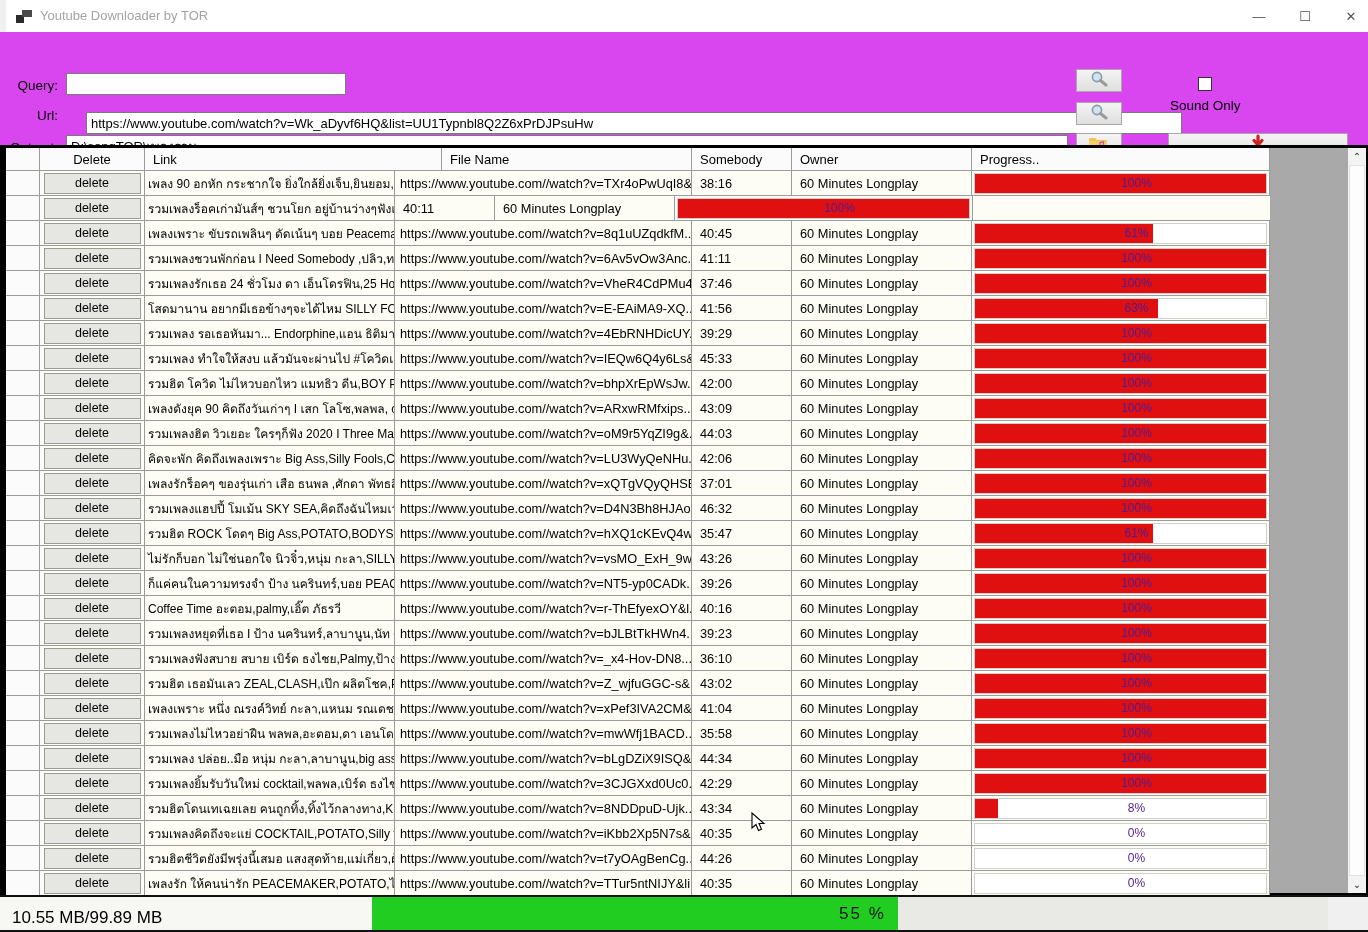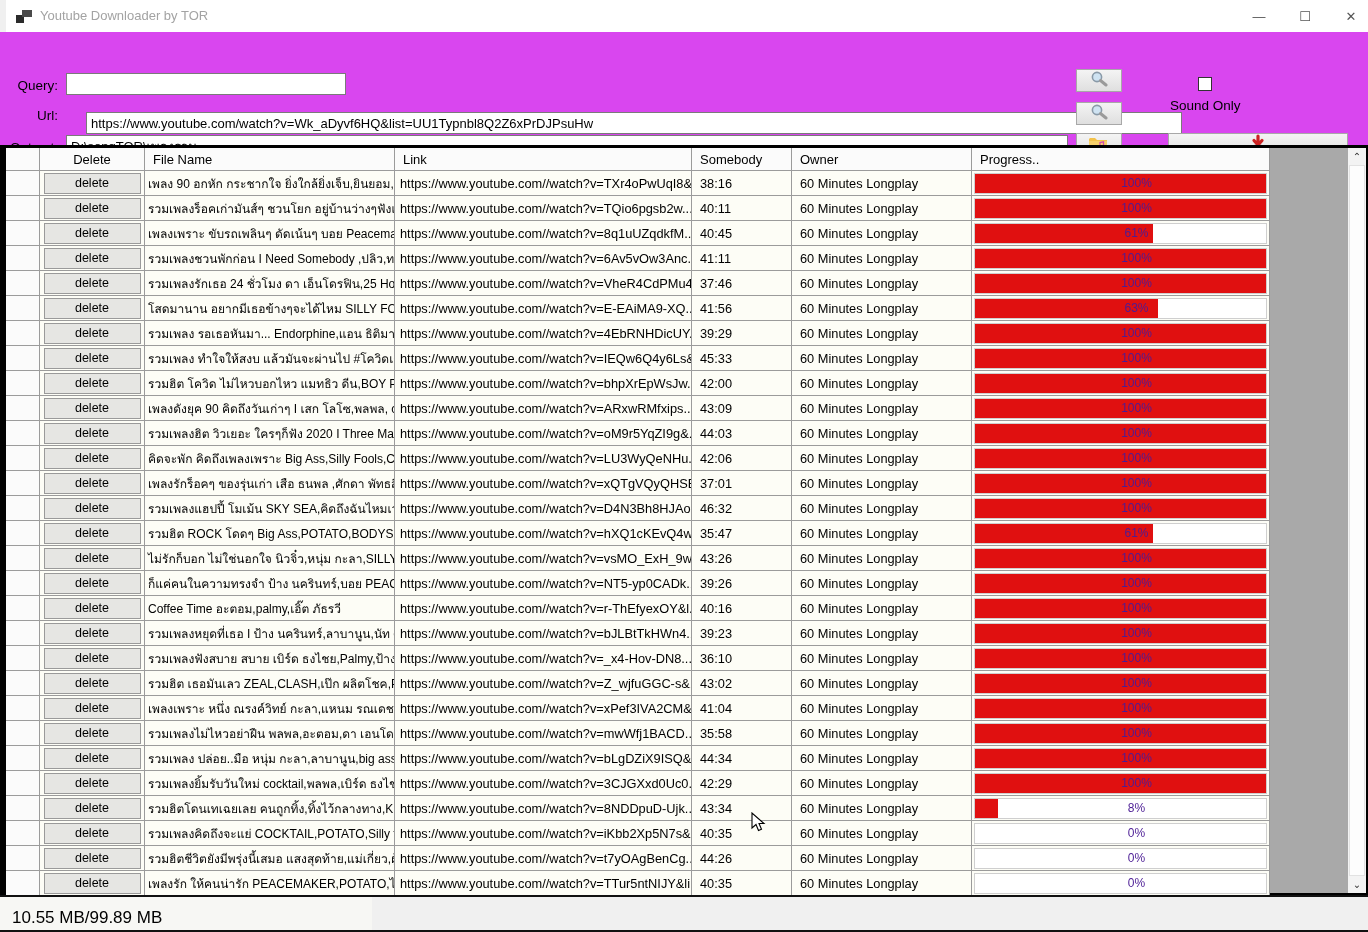--- a/index.html
+++ b/index.html
@@ -125,22 +125,22 @@
           </svg>
       </span>
     </div>
   </div>
 
   <div class="main-area">
     <div class="grid">
       <div class="g-head">
         <div class="c-rowhead hc"></div>
         <div class="hc c-del">Delete</div>
+        <div class="hc c-link" style="font-size:13px;">Link</div>
         <div class="hc c-file" style="font-size:13px;">File Name</div>
-        <div class="hc c-link" style="font-size:13px;">Link</div>
         <div class="hc c-dur" style="font-size:13px;">Somebody</div>
         <div class="hc c-own" style="font-size:13px;">Owner</div>
         <div class="hc c-prog" style="font-size:13px;padding-left:8px;">Progress..</div>
       </div>
       <div id="grid-body">
     <div class="g-row">
       <div class="c-rowhead"></div>
       <div class="c-del">
         <div class="del-btn">delete</div>
       </div>
@@ -155,21 +155,20 @@
         </div>
       </div>
     </div>
 
     <div class="g-row">
       <div class="c-rowhead"></div>
       <div class="c-del">
         <div class="del-btn">delete</div>
       </div>
       <div class="c-file">รวมเพลงร็อคเก่ามันส์ๆ ชวนโยก อยู่บ้านว่างๆฟังเพลง ...</div>
-      <div class="c-link">https://www.youtube.com//watch?v=TQio6pgsb2w...</div>
       <div class="c-dur">40:11</div>
       <div class="c-own">60 Minutes Longplay</div>
       <div class="c-prog">
         <div class="ptrack">
           <div class="pfill" style="width: 100%; background: rgb(224, 16, 16);"></div>
           <div class="plabel">100%</div>
         </div>
       </div>
     </div>
 
@@ -636,20 +635,25 @@
     <div class="grid-filler"></div>
     <div class="vscroll">
       <div class="vs-arrow vs-up">⌃</div>
       <div class="vs-thumb"></div>
       <div class="vs-arrow vs-down">⌄</div>
     </div>
   </div>
 
   <div class="statusbar">
     <div class="status-size">10.55 MB/99.89 MB</div>
+    <div class="status-track">
+      <div class="status-fill" style="width: 55%; background: rgb(34, 205, 34);">
+        <span class="status-pct">55 %</span>
+      </div>
+    </div>
   </div>
   <div class="bottom-strip"></div>
 
   <div class="cursor">
     <svg width="16" height="22" viewBox="0 0 16 22">
         <path d="M1 1 L1 16 L5 12.5 L7.5 18.5 L10.5 17.2 L8 11.5 L13 11.5 Z" fill="#fff" stroke="#000" stroke-width="1.1"></path>
       </svg>
   </div>
 
 </div>

